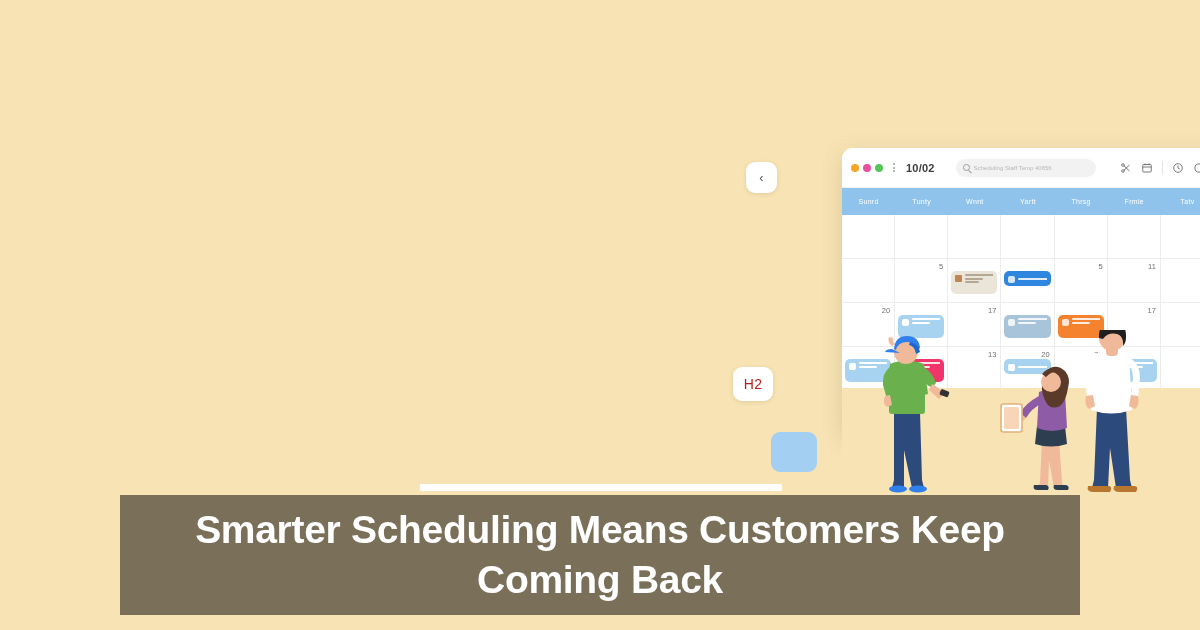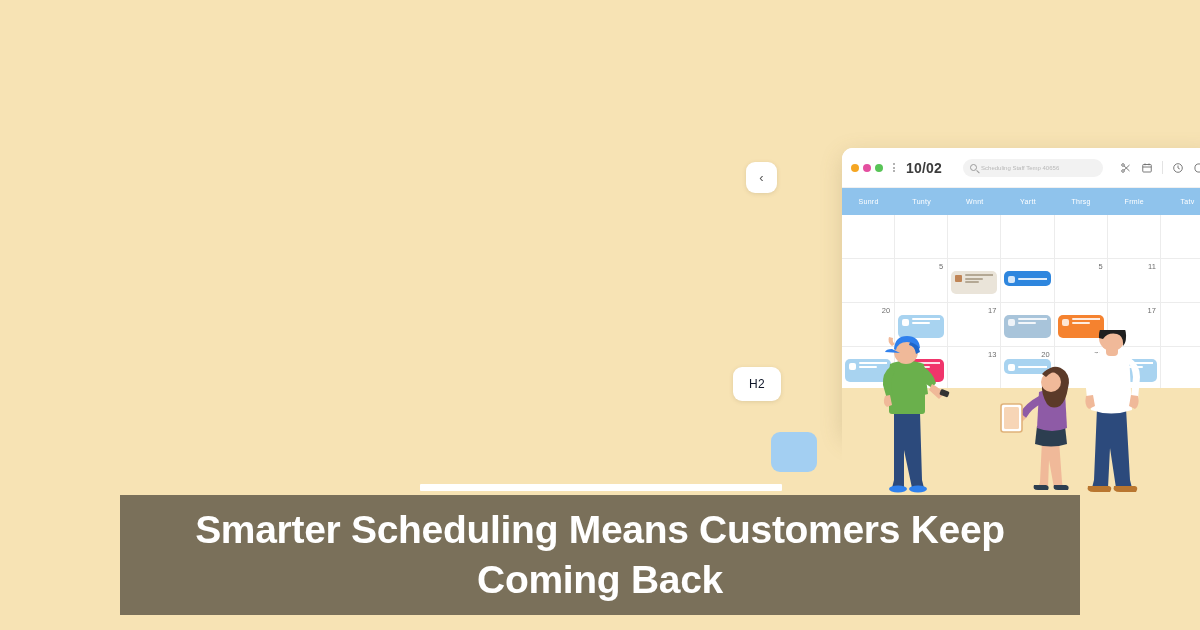--- a/index.html
+++ b/index.html
@@ -13,21 +13,21 @@
   
   .float-btn {
     position:absolute;
     background:#fff;
     border-radius:9px;
     display:flex; align-items:center; justify-content:center;
     box-shadow:0 1px 4px rgba(120,100,60,.18);
     color:#5a5a5a;
   }
   #back-btn { left:746px; top:162px; width:31px; height:31px; font-size:13px; }
-  #h2-btn  { left:733px; top:367px; width:48px; height:34px; font-size:12px; color:#0f172a; letter-spacing:.3px; }
+  #h2-btn  { left:733px; top:367px; width:40px; height:34px; font-size:14px; color:#b91c1c; letter-spacing:.3px; }
   #blue-sq {
     position:absolute; left:771px; top:432px; width:46px; height:40px;
     background:#A3CFF2; border-radius:9px;
   }
 
   
   #calendar-window {
     position:absolute; left:842px; top:148px; width:372px; height:288px;
     background:#fff;
     border-radius:11px 0 0 11px;
@@ -38,21 +38,21 @@
     height:40px; display:flex; align-items:center; padding:0 9px; gap:7px;
     background:#fff; border-bottom:1px solid #f0f0f0;
   }
   .dots { display:flex; gap:4px; align-items:center; }
   .dot { width:8px; height:8px; border-radius:50%; }
   .dot.o { background:#F5A623; }
   .dot.p { background:#E44FA0; }
   .dot.g { background:#58C457; }
   .kebab { display:flex; flex-direction:column; gap:1.5px; margin-left:3px; }
   .kebab i { width:2px; height:2px; background:#9a9a9a; border-radius:50%; display:block; }
-  .cal-date { font-size:14px; font-weight:700; color:#3c3c3c; margin-left:4px; letter-spacing:.2px; }
+  .cal-date { font-size:11px; font-weight:700; color:#3c3c3c; margin-left:4px; letter-spacing:.2px; }
   .searchbox {
     flex:0 0 auto; width:140px; height:18px; margin-left:14px;
     background:#f2f2f2; border-radius:10px;
     display:flex; align-items:center; gap:4px; padding:0 7px;
   }
   .search-glyph {
     width:7px; height:7px; border:1.2px solid #9b9b9b; border-radius:50%;
     position:relative; flex:none;
   }
   .search-glyph::after {

